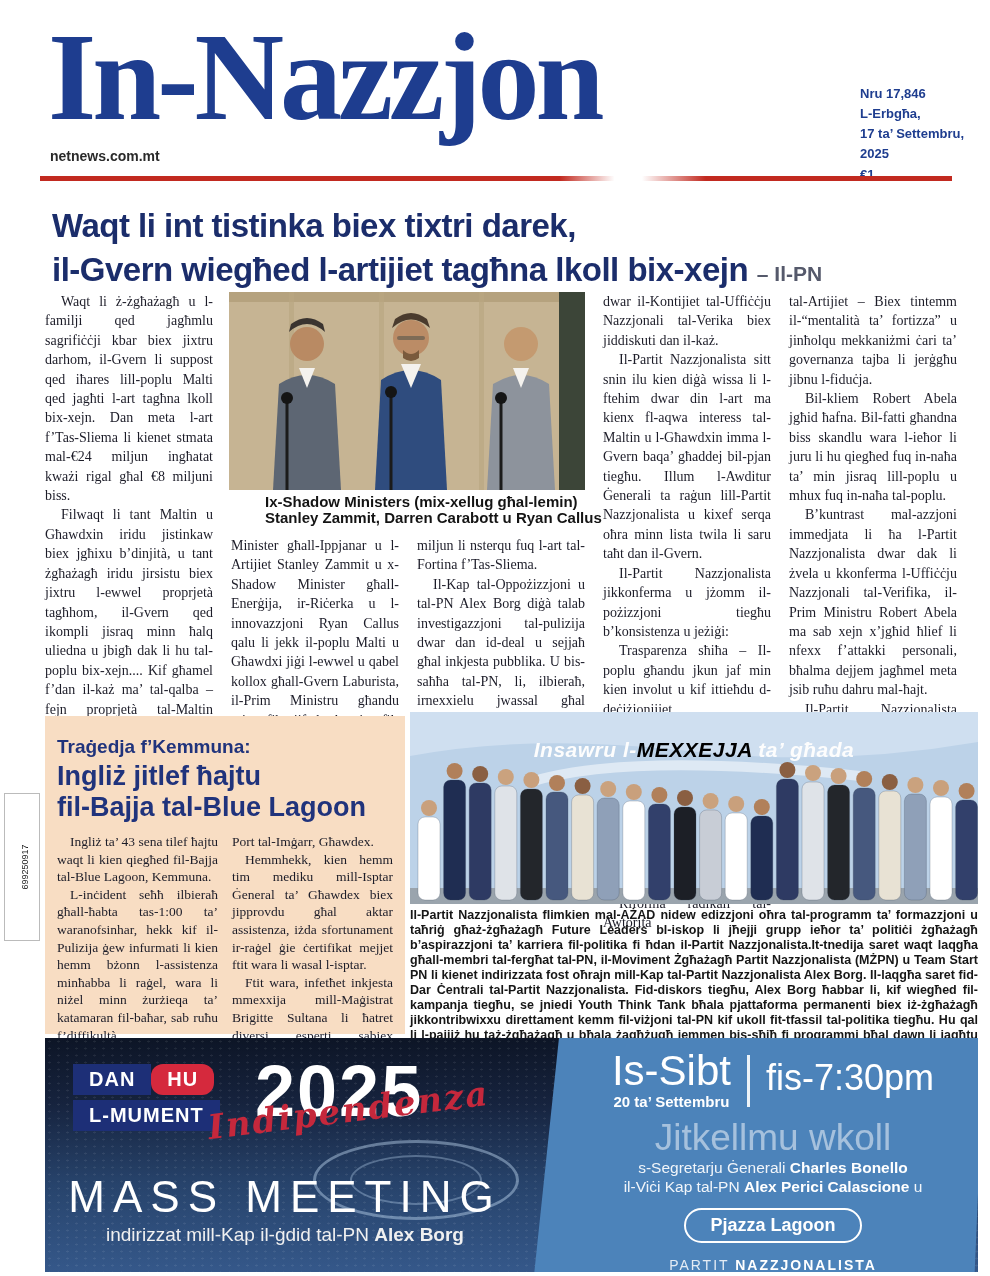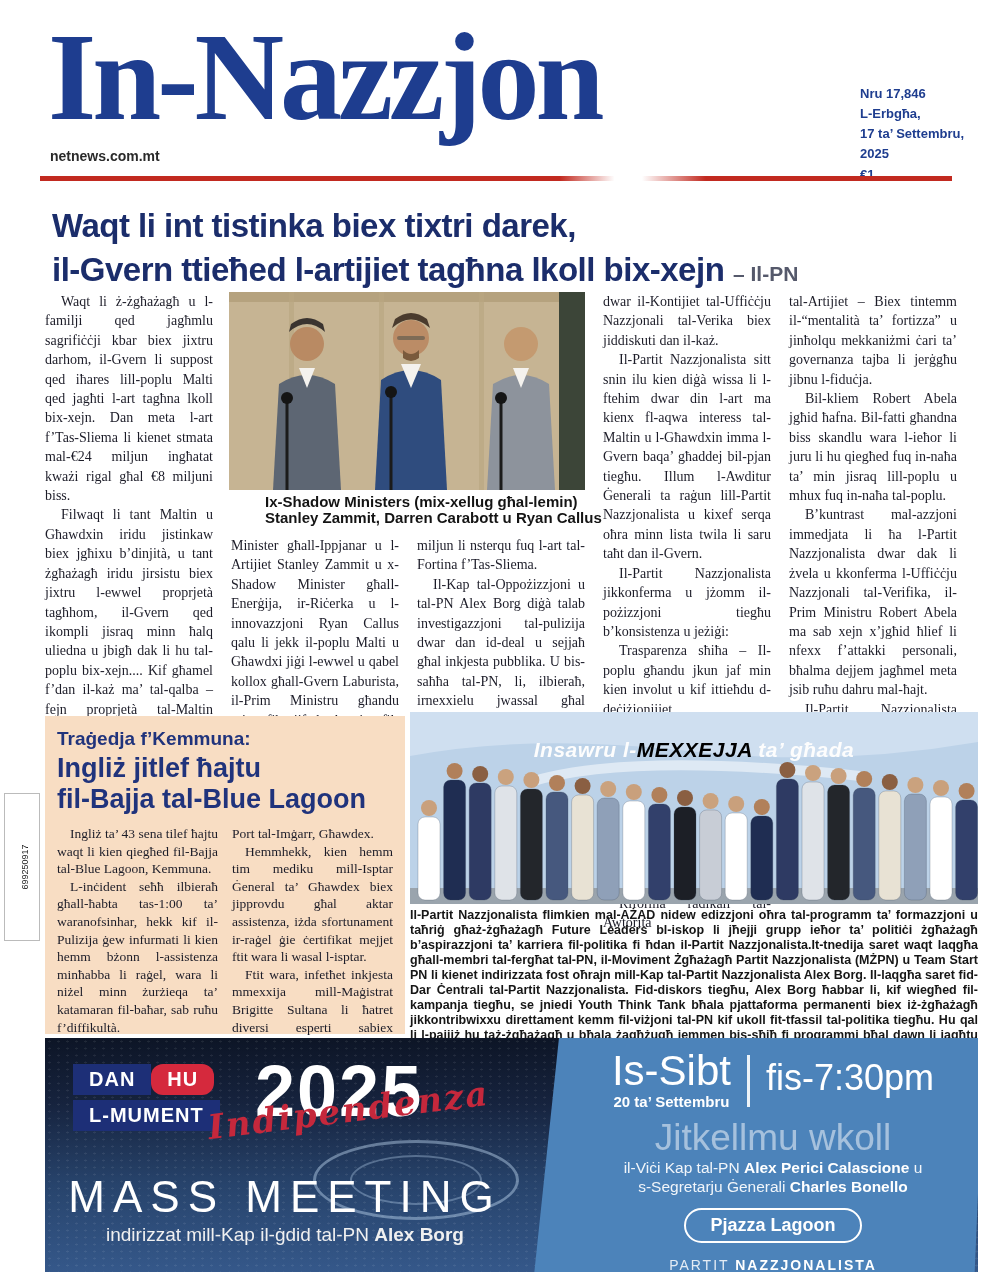--- a/index.html
+++ b/index.html
@@ -31,21 +31,21 @@
   .c5{left:789px;top:292px;}
   .more-link{margin-top:14px;font-weight:700;font-style:italic;font-size:13.5px;text-align:center;text-indent:0!important;}
   .end-rule{margin-top:8px;border:0;border-top:1.5px solid #777;}
   
   .photo1{position:absolute;left:229px;top:292px;width:356px;height:198px;overflow:hidden;background:#c6b493;}
   .caption1{position:absolute;left:229px;top:494px;width:356px;
         font-family:"Liberation Sans",sans-serif;font-size:15px;font-weight:700;
         line-height:16px;color:#141414;margin-left:36px;}
   
   .tragedy{position:absolute;left:45px;top:716px;width:360px;height:318px;background:#f8ddc3;
-        box-sizing:border-box;padding:12px 12px;}
+        box-sizing:border-box;padding:20px 12px;}
   .t-kicker{font-family:"Liberation Sans",sans-serif;font-size:19px;font-weight:700;color:#20337c;}
   .t-head{font-family:"Liberation Sans",sans-serif;font-size:27px;font-weight:700;
         line-height:31px;color:#20337c;margin-top:3px;}
   .t-cols{margin-top:10px;display:flex;gap:14px;}
   .t-col{width:161px;font-size:13.5px;line-height:17.6px;text-align:justify;}
   .t-col p{margin:0;text-indent:13px;}
   .t-col p.cont{text-indent:0;}
   
   .barcode-wrap{position:absolute;left:4px;top:793px;width:34px;height:146px;background:#fff;
         border:1px solid #bbb;display:flex;align-items:center;}
@@ -114,21 +114,21 @@
     <div>Nru 17,846</div>
     <div>L-Erbgħa,</div>
     <div>17 ta’ Settembru, 2025</div>
     <div>€1</div>
   </div>
   <div class="site">netnews.com.mt</div>
   <div class="red-rule"></div>
 
   <div class="main-headline">
     <span>Waqt li int tistinka biex tixtri darek,</span><br>
-    <span>il-Gvern ttieħed l-artijiet tagħna lkoll bix-xejn</span>
+    <span>il-Gvern wiegħed l-artijiet tagħna lkoll bix-xejn</span>
     <span class="attr">– Il-PN</span>
   </div>
 
   <div class="photo1">
     <svg width="356" height="198" viewBox="0 0 356 198">
       <rect width="356" height="198" fill="#c6b493"></rect>
       <rect x="0" y="0" width="356" height="10" fill="#b5a27e"></rect>
       <rect x="60" y="0" width="5" height="198" fill="#b9a781" opacity=".7"></rect>
       <rect x="150" y="0" width="5" height="198" fill="#b9a781" opacity=".7"></rect>
       <rect x="250" y="0" width="5" height="198" fill="#b9a781" opacity=".7"></rect>
@@ -297,24 +297,24 @@
         <div class="date-row">
           <div>
             <div class="day">Is-Sibt</div>
             <div class="date">20 ta’ Settembru</div>
           </div>
           <div class="divider"></div>
           <div class="time">fis-7:30pm</div>
         </div>
         <div class="speakers-title">Jitkellmu wkoll</div>
         <div class="speaker-line">
-          <span>il-Viċi Kap tal-PN </span><b>Alex Perici Calascione</b><span> u</span>
+          <span>s-Segretarju Ġenerali </span><b>Charles Bonello</b>
         </div>
         <div class="speaker-line">
-          <span>s-Segretarju Ġenerali </span><b>Charles Bonello</b>
+          <span>il-Viċi Kap tal-PN </span><b>Alex Perici Calascione</b><span> u</span>
         </div>
         <div><span class="pill">Pjazza Lagoon</span></div>
         <div class="panel-footer">
           <span>PARTIT </span><b>NAZZJONALISTA</b>
         </div>
       </div>
     </div>
   </div>
 
 </div>

